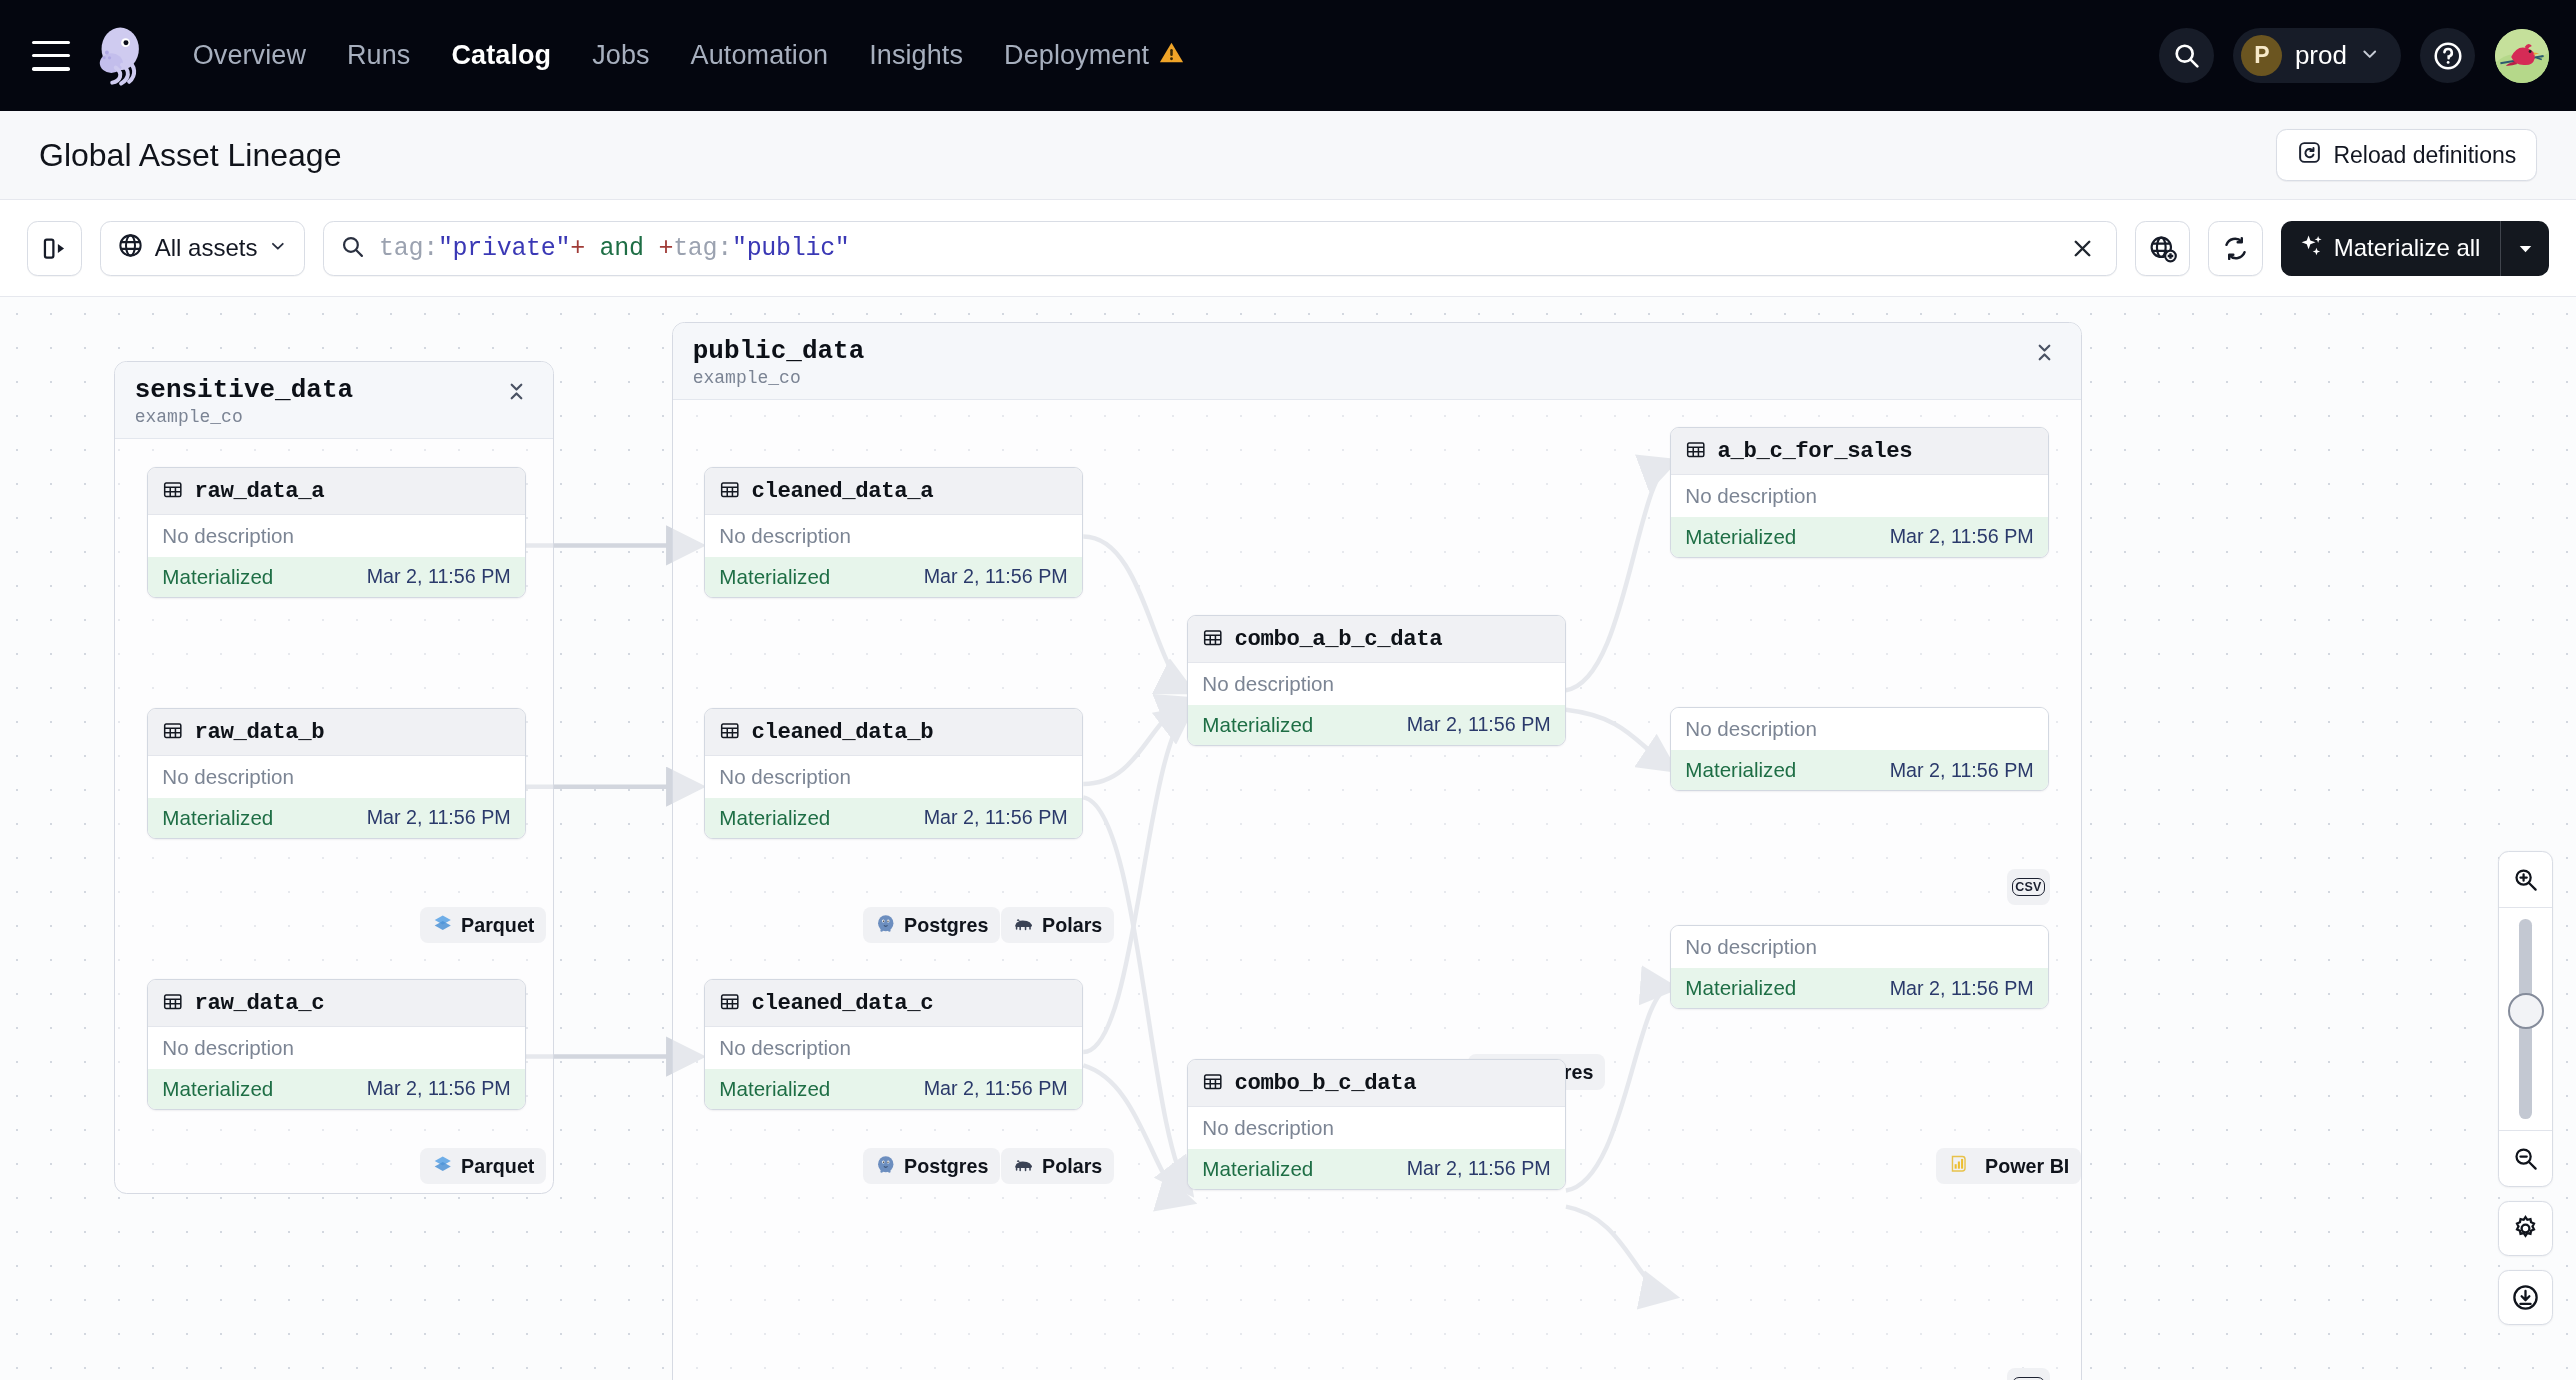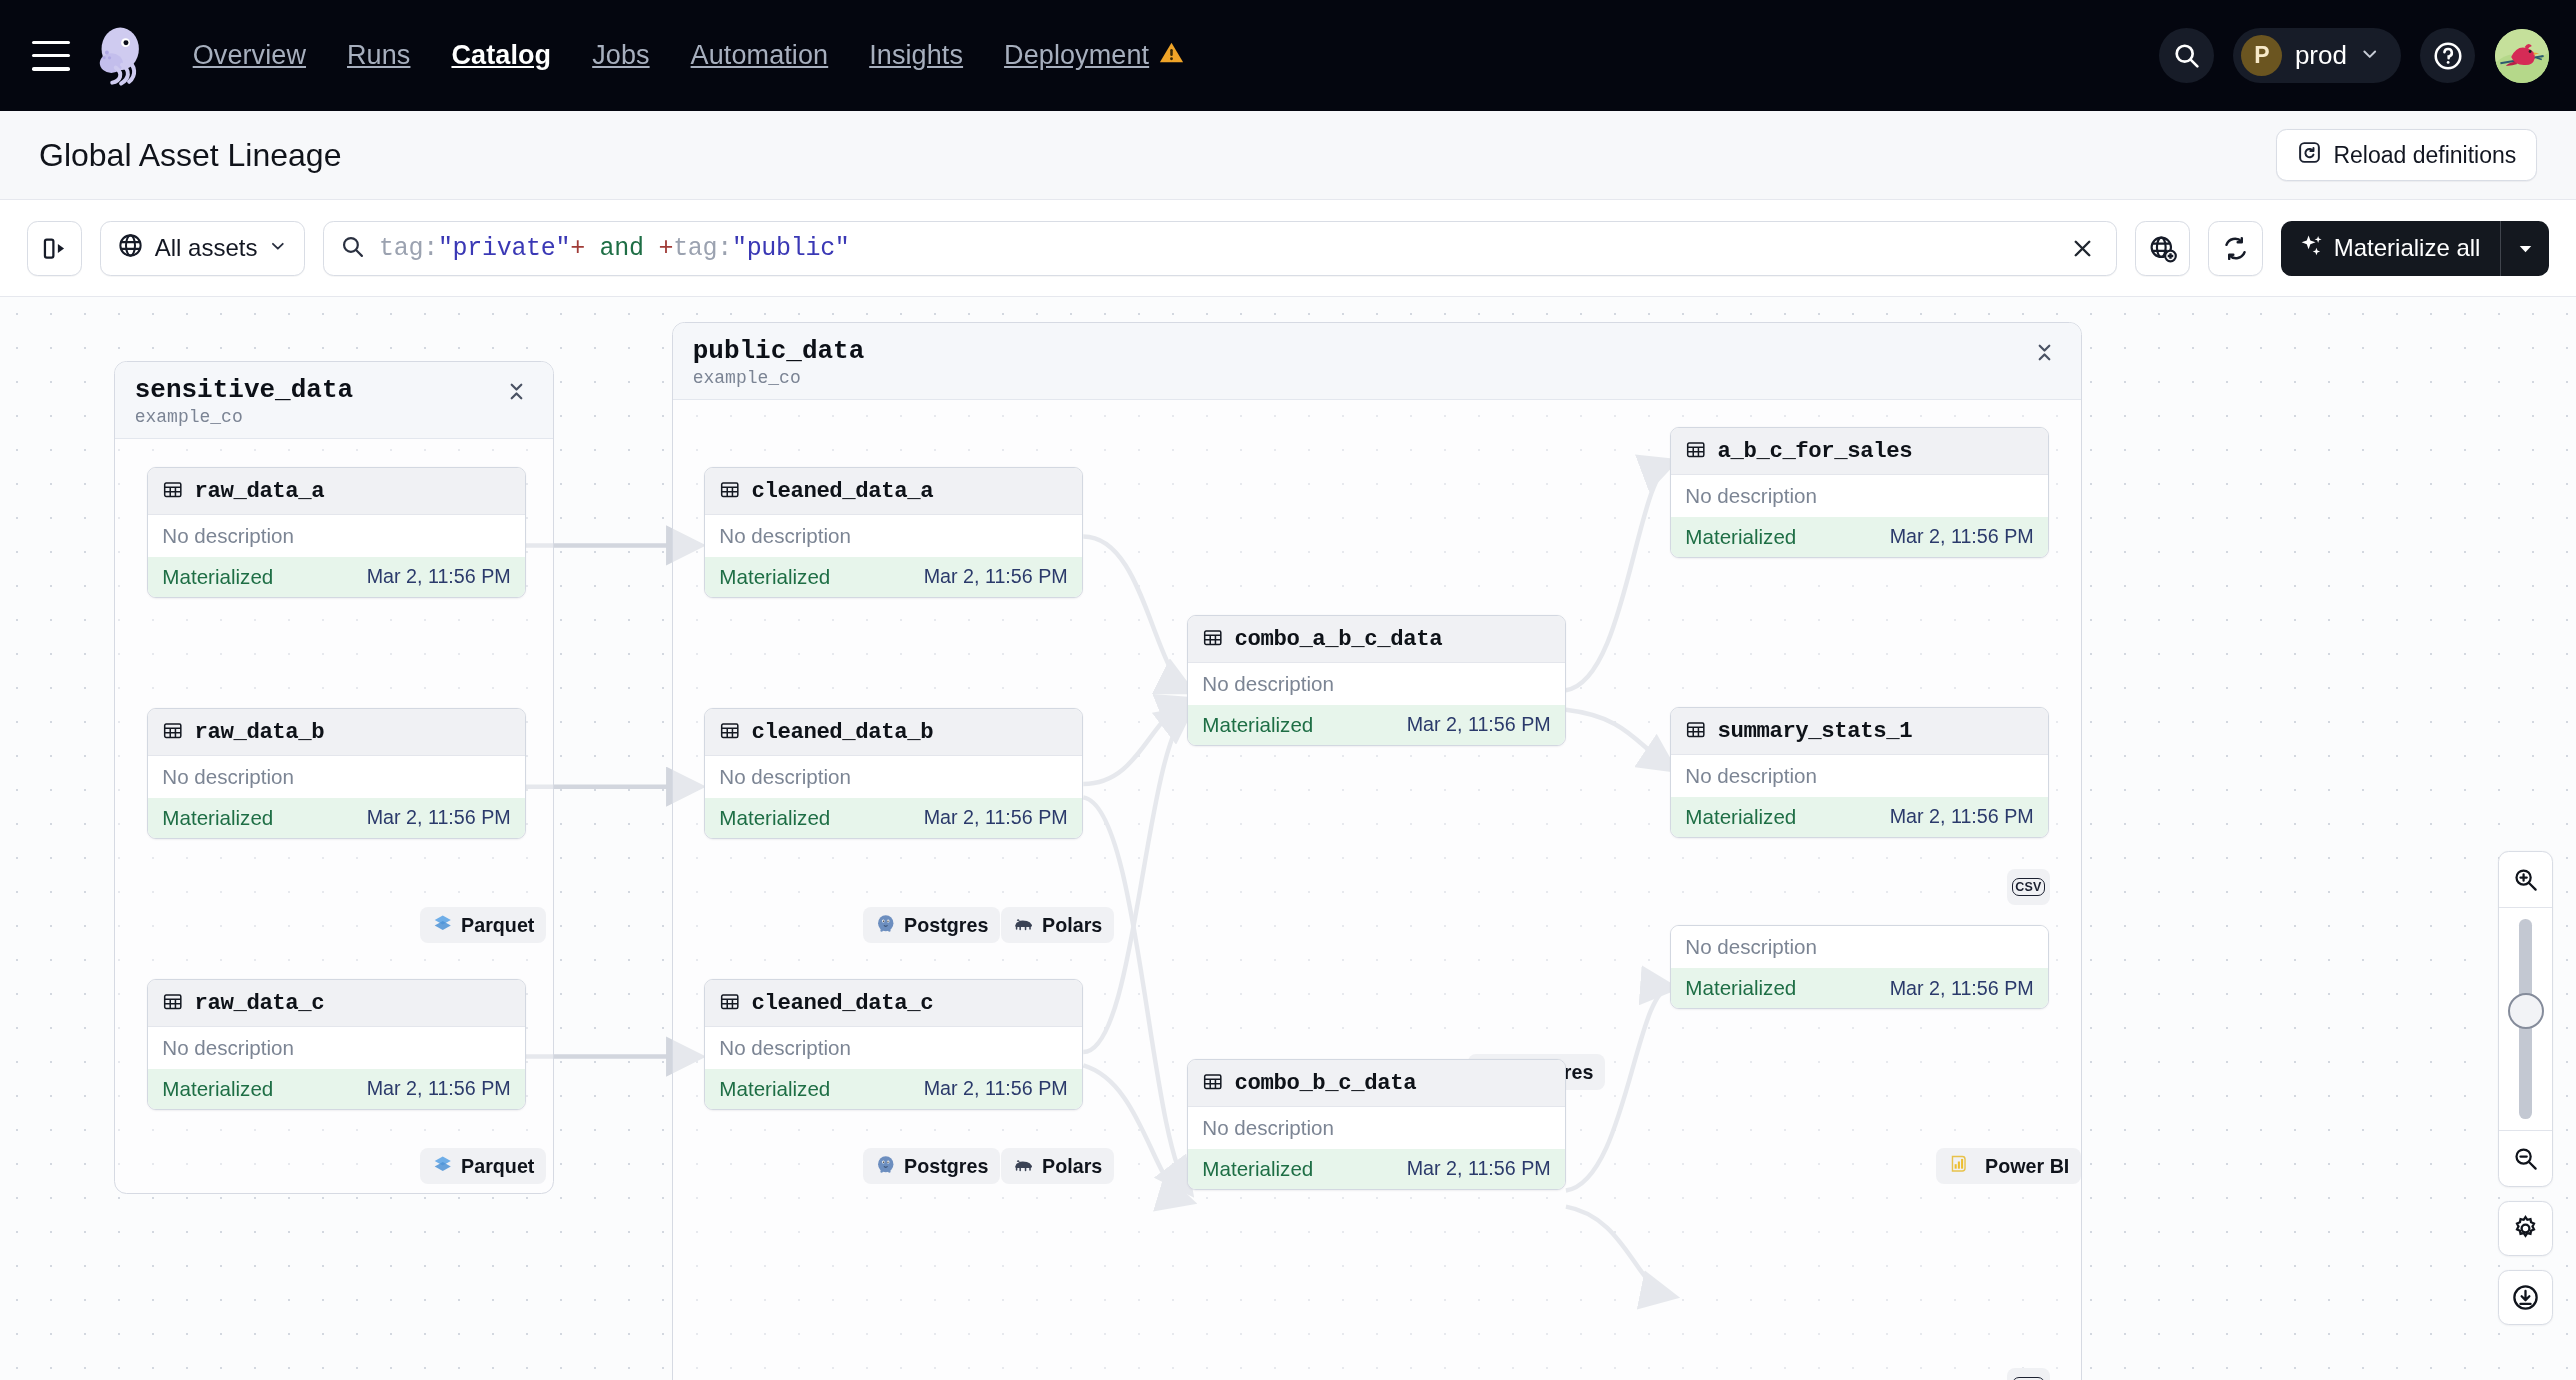--- a/index.html
+++ b/index.html
@@ -16,21 +16,21 @@
     background: #04060F;
     display: flex; align-items: center;
     padding: 0 32px;
     position: relative;
   }
   .hamburger { width: 38px; height: 30px; display: flex; flex-direction: column;
     justify-content: space-between; margin-right: 19.7px; cursor: pointer; }
   .hamburger span { display:block; height: 3.6px; background: #fff; border-radius: 1.8px; }
   .logo { width: 64px; height: 64px; margin-right: 39px; }
   .navlinks { display: flex; align-items: center; gap: 41px; }
-  .navlink { color: #A7AFBE; font-size: 27px; letter-spacing: 0.1px; cursor: pointer; white-space: nowrap; text-decoration: underline;}
+  .navlink { color: #A7AFBE; font-size: 27px; letter-spacing: 0.1px; cursor: pointer; white-space: nowrap;}
   .navlink.active { color: #ffffff; font-weight: 700; }
   .warn-tri { display:inline-block; vertical-align: -2.7px; margin-left: 9px; }
   .nav-right { position: absolute; right: 27px; top: 0; height: 111px;
     display: flex; align-items: center; gap: 19.7px; }
   .circ-btn { width: 55px; height: 55px; border-radius: 50%; background: #171C28;
     display: flex; align-items:center; justify-content:center; cursor: pointer; }
   .deploy-pill { height: 55px; border-radius: 30px; background: #171C28;
     display: flex; align-items: center; padding: 0 19.7px 0 8px; gap: 12.5px; cursor: pointer; }
   .deploy-avatar { width: 41px; height: 41px; border-radius: 50%; background: #6B5520;
     color: #F7E9C8; font-size: 23px; display:flex; align-items:center; justify-content:center; font-weight:600;}
@@ -597,29 +597,20 @@
     <div class="node-foot">
       <span class="node-status">Materialized</span>
       <span class="node-time">Mar 2, 11:56 PM</span>
     </div>
   </div>
   <div class="csvbadge" style="left:2007px; top:572px;">
     <span class="csvbox">CSV</span>
   </div>
 
   <div class="node" style="left:1670px; top:410px;">
-    <div class="node-head">
-      <span>
-        <svg width="21.5" height="21.5" viewBox="0 0 24 24" fill="none" stroke="#141922" stroke-width="1.7">
-            <rect x="3" y="4.5" width="18" height="15" rx="1.6"></rect>
-            <path d="M3 9.3 h18 M3 14.3 h18 M9.2 9.3 v10.2 M15 9.3 v10.2"></path>
-          </svg>
-      </span>
-      <span class="node-title">summary_stats_1</span>
-    </div>
     <div class="node-desc">No description</div>
     <div class="node-foot">
       <span class="node-status">Materialized</span>
       <span class="node-time">Mar 2, 11:56 PM</span>
     </div>
   </div>
   <div class="badge" style="left:1936px; top:851px;gap:16px;">
     <span>
       <svg width="21.5" height="21.5" viewBox="0 0 24 24">
           <path d="M5 4 h11 a3 3 0 0 1 3 3 v10 a3 3 0 0 1 -3 3 h-11 Z" fill="none" stroke="#E8C24A" stroke-width="1.6"></path>

